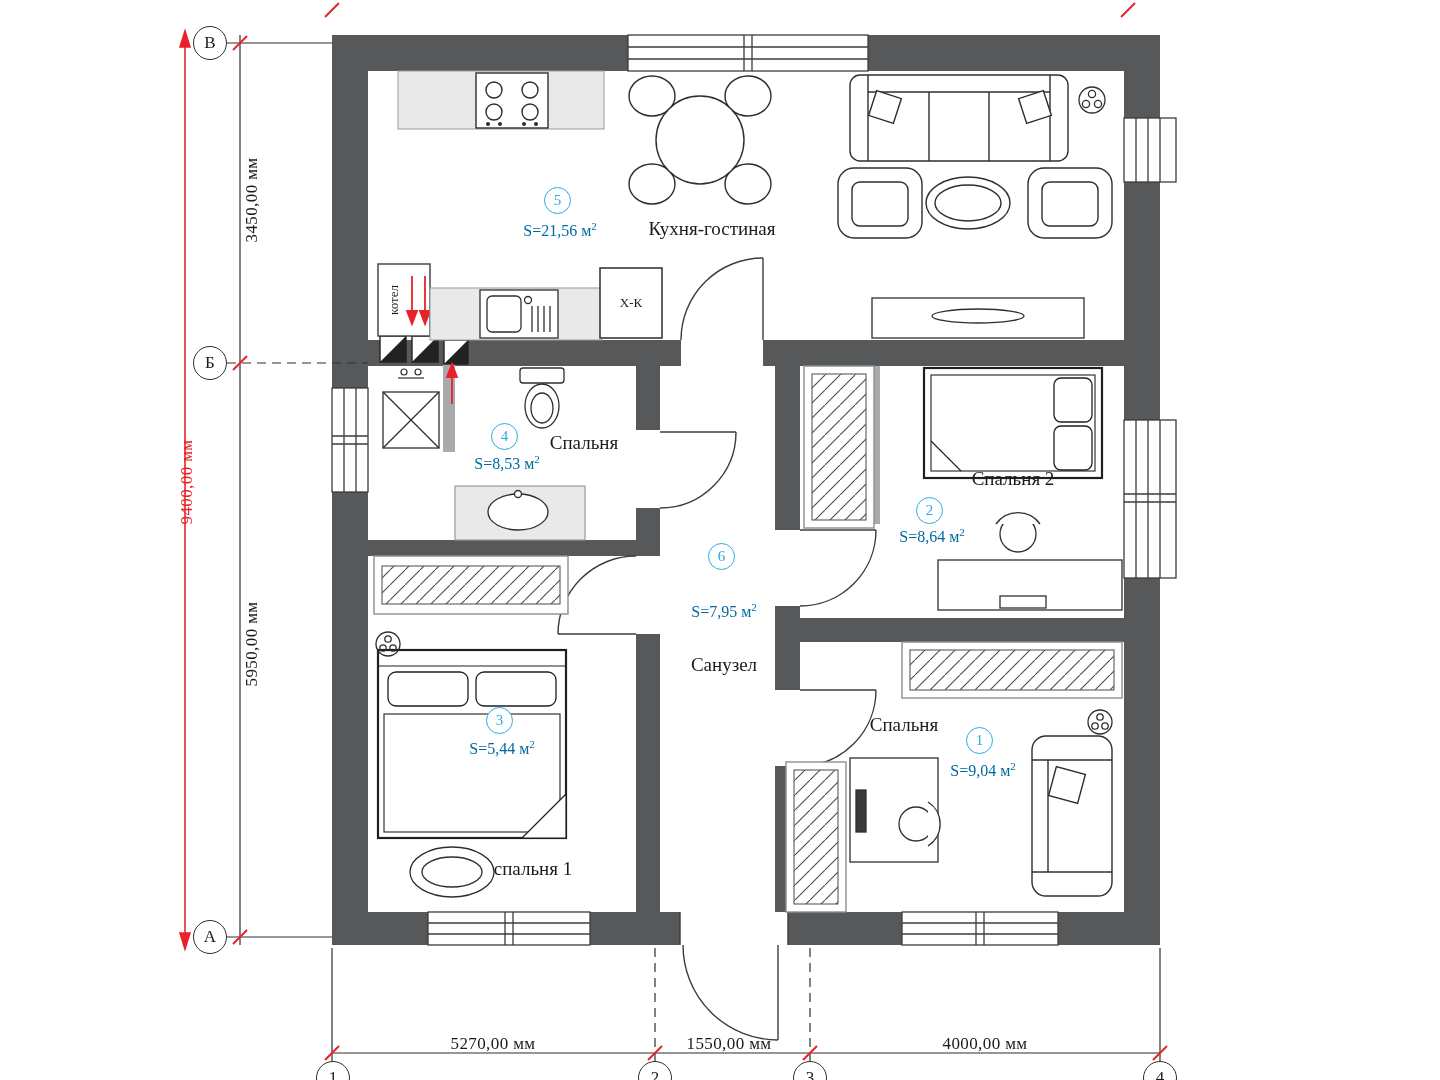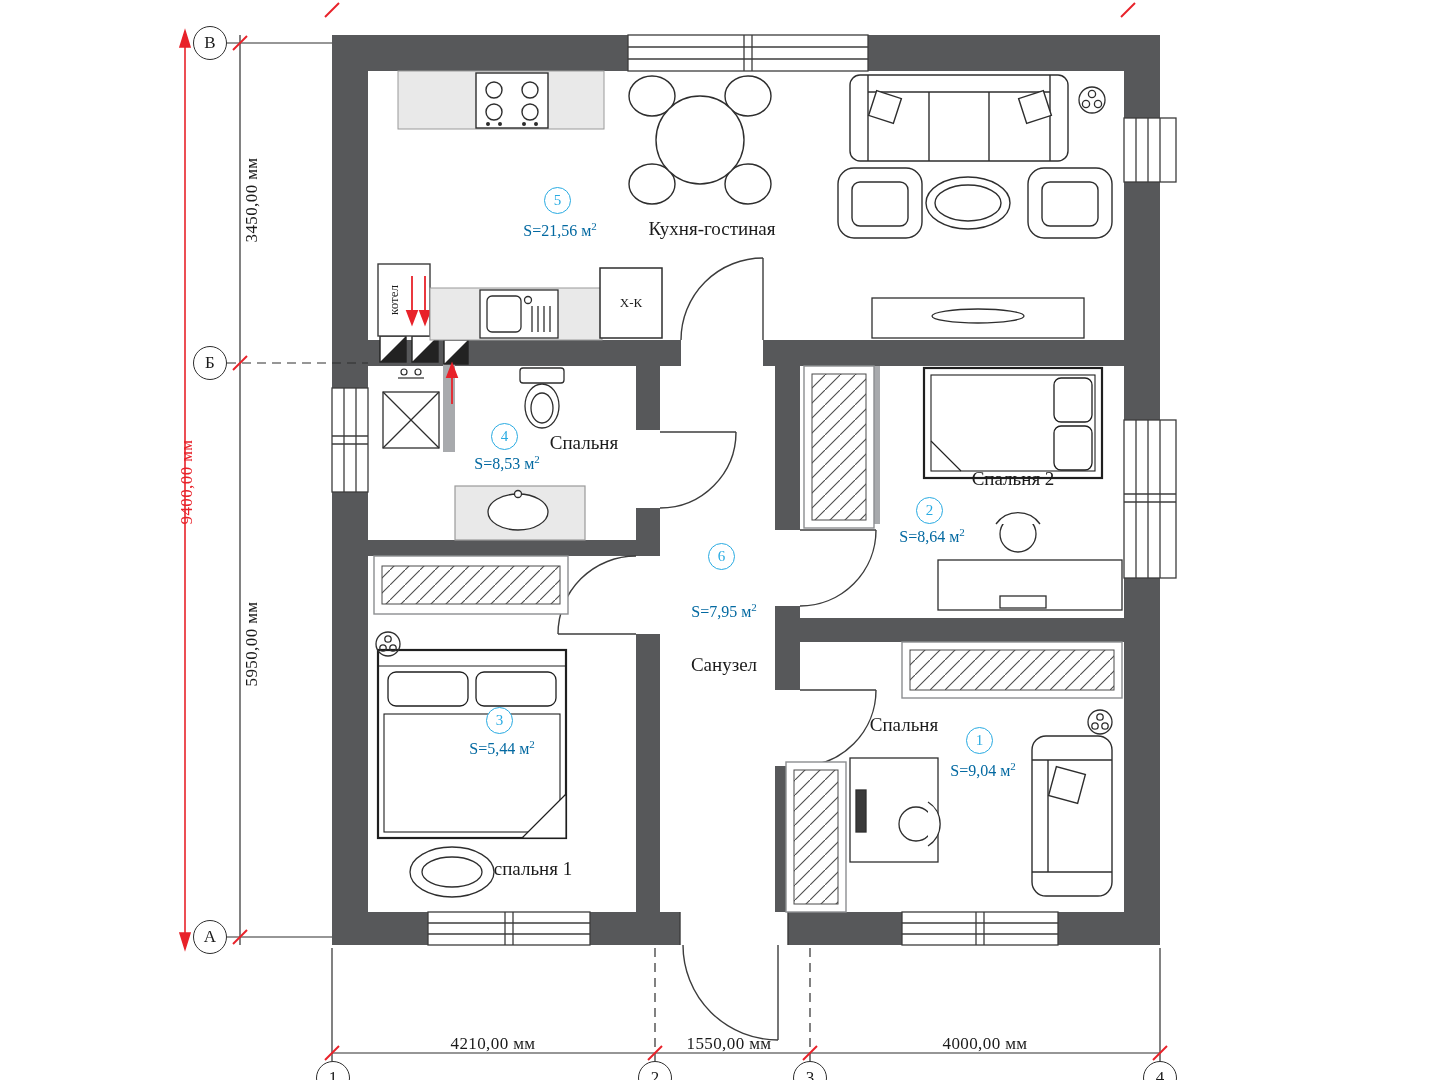--- a/index.html
+++ b/index.html
@@ -313,21 +313,21 @@
 <div class="axis-circle" style="left:210px;top:363px">Б</div>
 <div class="axis-circle" style="left:210px;top:937px">А</div>
 <div class="axis-circle" style="left:333px;top:1078px">1</div>
 <div class="axis-circle" style="left:655px;top:1078px">2</div>
 <div class="axis-circle" style="left:810px;top:1078px">3</div>
 <div class="axis-circle" style="left:1160px;top:1078px">4</div>
 
 <div class="txt vert dim" style="left:252px;top:200px">3450,00 мм</div>
 <div class="txt vert dim" style="left:252px;top:644px">5950,00 мм</div>
 <div class="txt vert dim red" style="left:187px;top:482px">9400,00 мм</div>
-<div class="txt dim" style="left:493px;top:1044px">4210,00 мм</div>
+<div class="txt dim" style="left:493px;top:1044px">5270,00 мм</div>
 <div class="txt dim" style="left:729px;top:1044px">1550,00 мм</div>
 <div class="txt dim" style="left:985px;top:1044px">4000,00 мм</div>
 
 <div class="room-num" style="left:558px;top:201px">5</div>
 <div class="room-area" style="left:560px;top:230px"><span>S=21,56 м</span><sup>2</sup></div>
 <div class="room-name" style="left:712px;top:229px">Кухня-гостиная</div>
 
 <div class="room-num" style="left:505px;top:437px">4</div>
 <div class="room-area" style="left:507px;top:463px"><span>S=8,53 м</span><sup>2</sup></div>
 <div class="room-name" style="left:584px;top:443px">Спальня</div>

